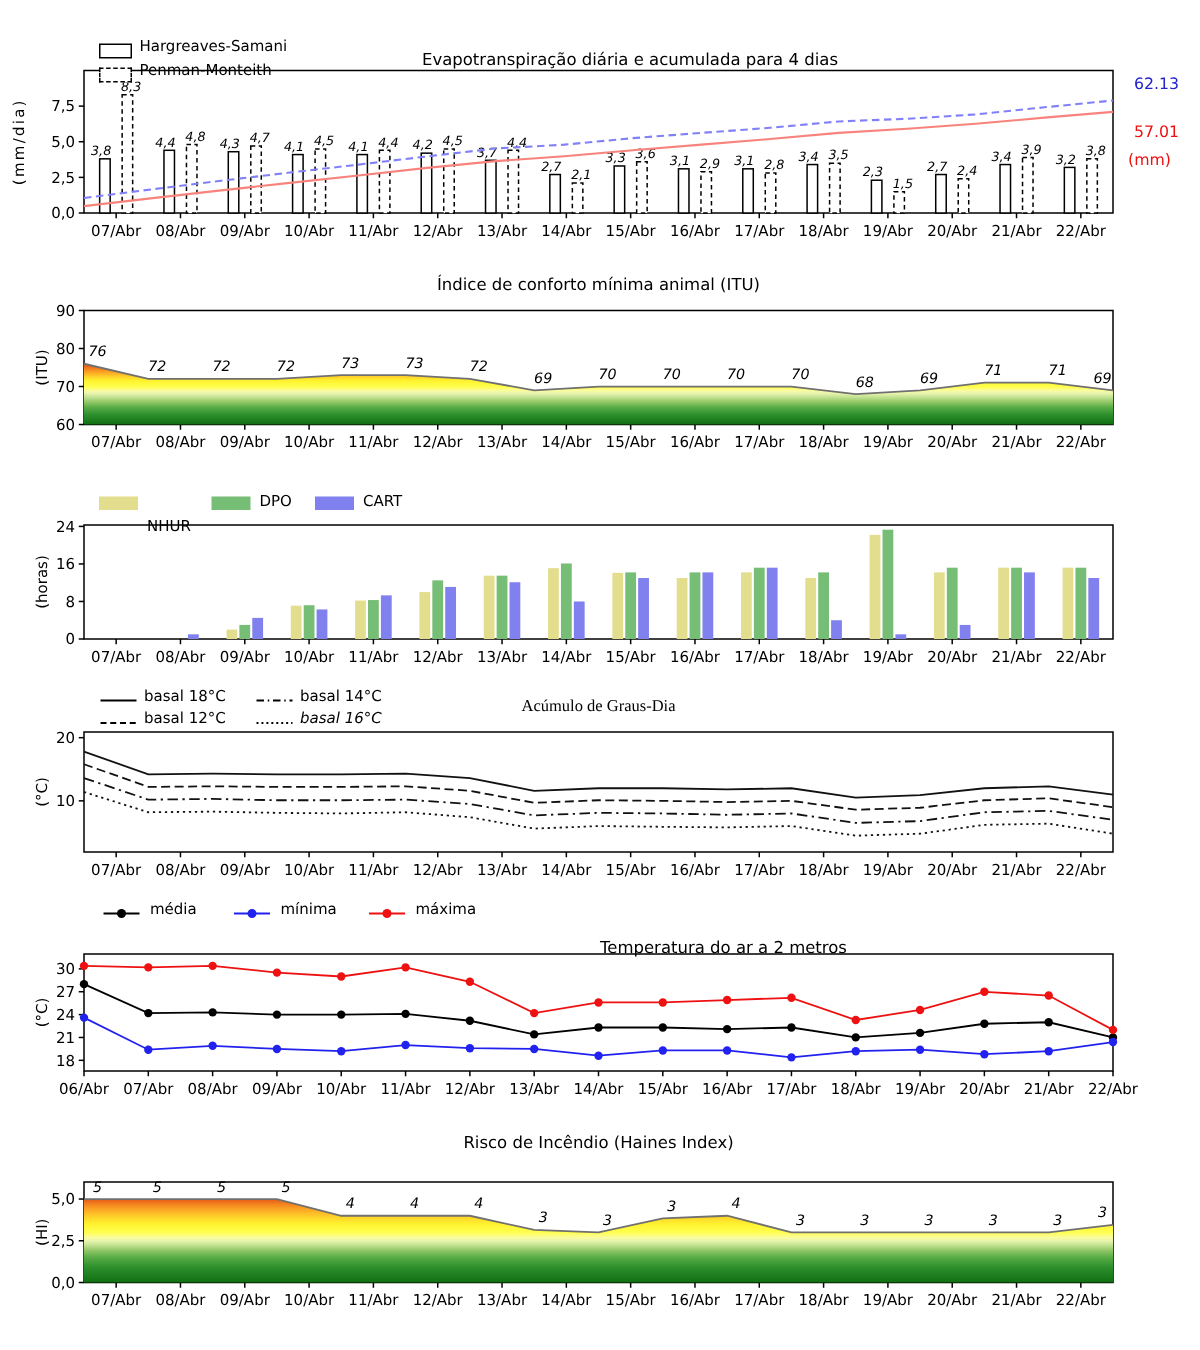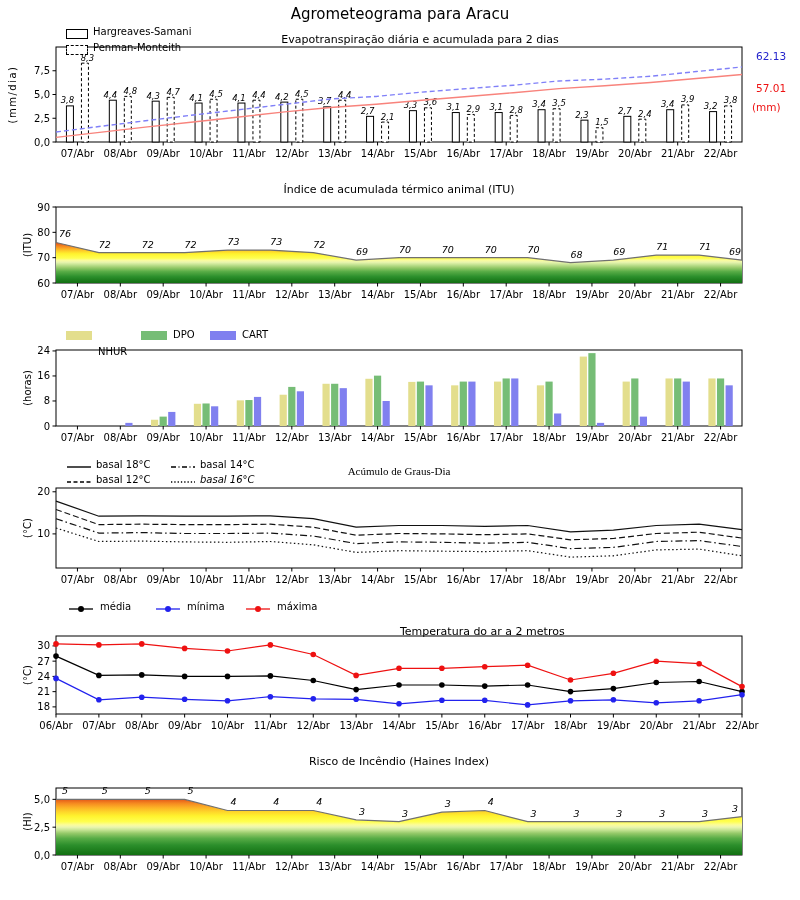--- a/index.html
+++ b/index.html
@@ -508,32 +508,31 @@
       <circle cx="441.875" cy="668.3" r="2.8" fill="#ee1111"></circle>
       <circle cx="484.75" cy="666.7" r="2.8" fill="#ee1111"></circle>
       <circle cx="527.625" cy="665.2" r="2.8" fill="#ee1111"></circle>
       <circle cx="570.5" cy="680.0" r="2.8" fill="#ee1111"></circle>
       <circle cx="613.375" cy="673.3" r="2.8" fill="#ee1111"></circle>
       <circle cx="656.25" cy="661.2" r="2.8" fill="#ee1111"></circle>
       <circle cx="699.125" cy="663.7" r="2.8" fill="#ee1111"></circle>
       <circle cx="742" cy="686.6" r="2.8" fill="#ee1111"></circle>
     </svg>
 
-  <div class="abs ctr t15" style="left:400px;top:5px;">Agrometeograma para Aracu</div>
 
   <span class="abs box-icon" style="left:66px;top:29px;"></span>
   <span class="abs legend-label" style="left:93px;top:26px;">Hargreaves-Samani</span>
   <span class="abs box-icon dashed" style="left:66px;top:45px;"></span>
   <span class="abs legend-label" style="left:93px;top:42px;">Penman-Monteith</span>
-  <div class="abs ctr t11" style="left:420px;top:33px;">Evapotranspiração diária e acumulada para 2 dias</div>
+  <div class="abs ctr t11" style="left:420px;top:33px;">Evapotranspiração diária e acumulada para 4 dias</div>
   <div class="abs t105" style="left:756px;top:50px;color:#2323cc;">62.13</div>
   <div class="abs t105" style="left:756px;top:82px;color:#ee1111;">57.01</div>
   <div class="abs t105" style="left:752px;top:101px;color:#ee1111;">(mm)</div>
 
-  <div class="abs ctr t11" style="left:399px;top:183px;">Índice de acumulada térmico animal (ITU)</div>
+  <div class="abs ctr t11" style="left:399px;top:183px;">Índice de conforto mínima animal (ITU)</div>
 
   <span class="abs swatch" style="left: 66px; top: 331px; background-color: rgb(227, 222, 141);"></span>
   <span class="abs legend-label" style="left:98px;top:346px;">NHUR</span>
   <span class="abs swatch" style="left: 141px; top: 331px; background-color: rgb(118, 189, 118);"></span>
   <span class="abs legend-label" style="left:173px;top:329px;">DPO</span>
   <span class="abs swatch" style="left: 210px; top: 331px; background-color: rgb(128, 128, 239);"></span>
   <span class="abs legend-label" style="left:242px;top:329px;">CART</span>
 
   <svg class="abs" style="left:66px;top:463px;" width="26" height="8">
     <line x1="1" y1="4" x2="25" y2="4" stroke="#000" stroke-width="1.4"></line>

